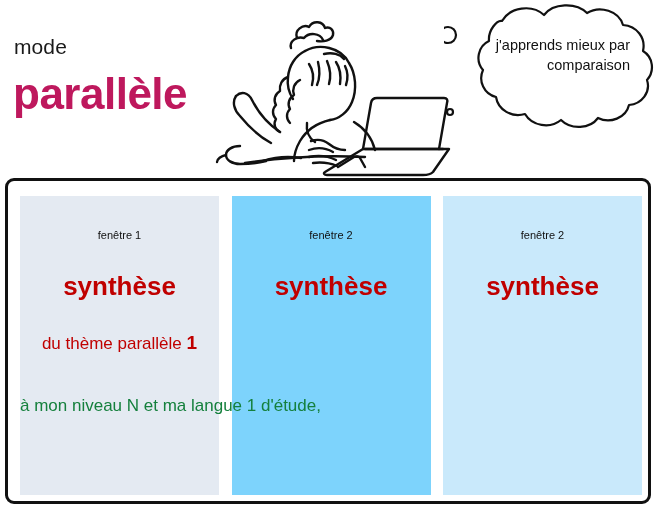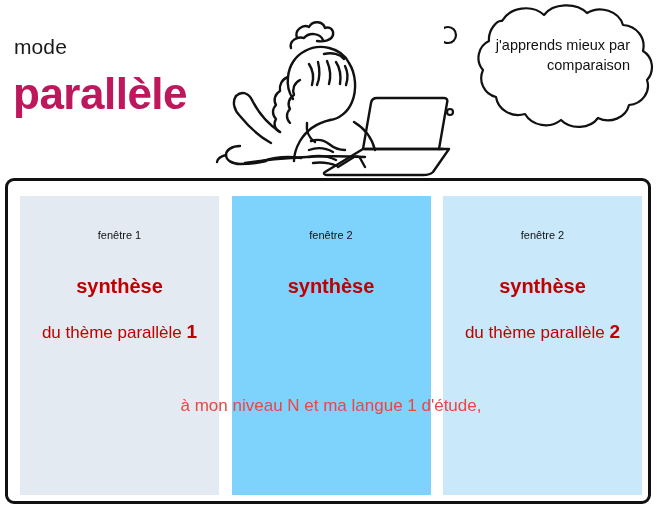--- a/index.html
+++ b/index.html
@@ -113,48 +113,47 @@
   .panel-3 { background: #c9e9fb; }
 
   .window-label {
     font-size: 11px;
     line-height: 20px;
     color: #111111;
   }
 
   .synthese {
     margin-top: 30px;
-    font-size: 20px;
+    font-size: 26px;
     font-weight: bold;
     line-height: 22px;
     color: #c00000;
   }
 
   .theme {
-    margin-top: 23px;
+    margin-top: 34px;
     font-size: 17px;
     line-height: 23px;
     color: #c00000;
     padding: 0 4px;
   }
   .theme .num {
     font-weight: bold;
     font-size: 19px;
   }
 
   
   #footer-text {
     position: absolute;
     left: 12px;
     top: 209px;
     width: 622px;
-    text-align: center;
     font-size: 17px;
     line-height: 32px;
-    color: #ef4444;
+    color: #15803d;
     pointer-events: none;
   }
 </style>
 </head>
 <body>
 
 <div id="header">
 
   <div id="mode-label">mode</div>
   <div id="mode-name">parallèle</div>
@@ -238,24 +237,20 @@
     </div>
 
     <div class="panel panel-2">
       <div class="window-label">fenêtre 2</div>
       <div class="synthese">synthèse</div>
     </div>
 
     <div class="panel panel-3">
       <div class="window-label">fenêtre 2</div>
       <div class="synthese">synthèse</div>
-      <div class="theme">
-        <span>du thème parallèle</span>
-        <span class="num">2</span>
-      </div>
     </div>
 
   </div>
 
   <div id="footer-text">
     <div>à mon niveau N  et ma langue 1 d'étude,</div>
   </div>
 
 </div>
 

